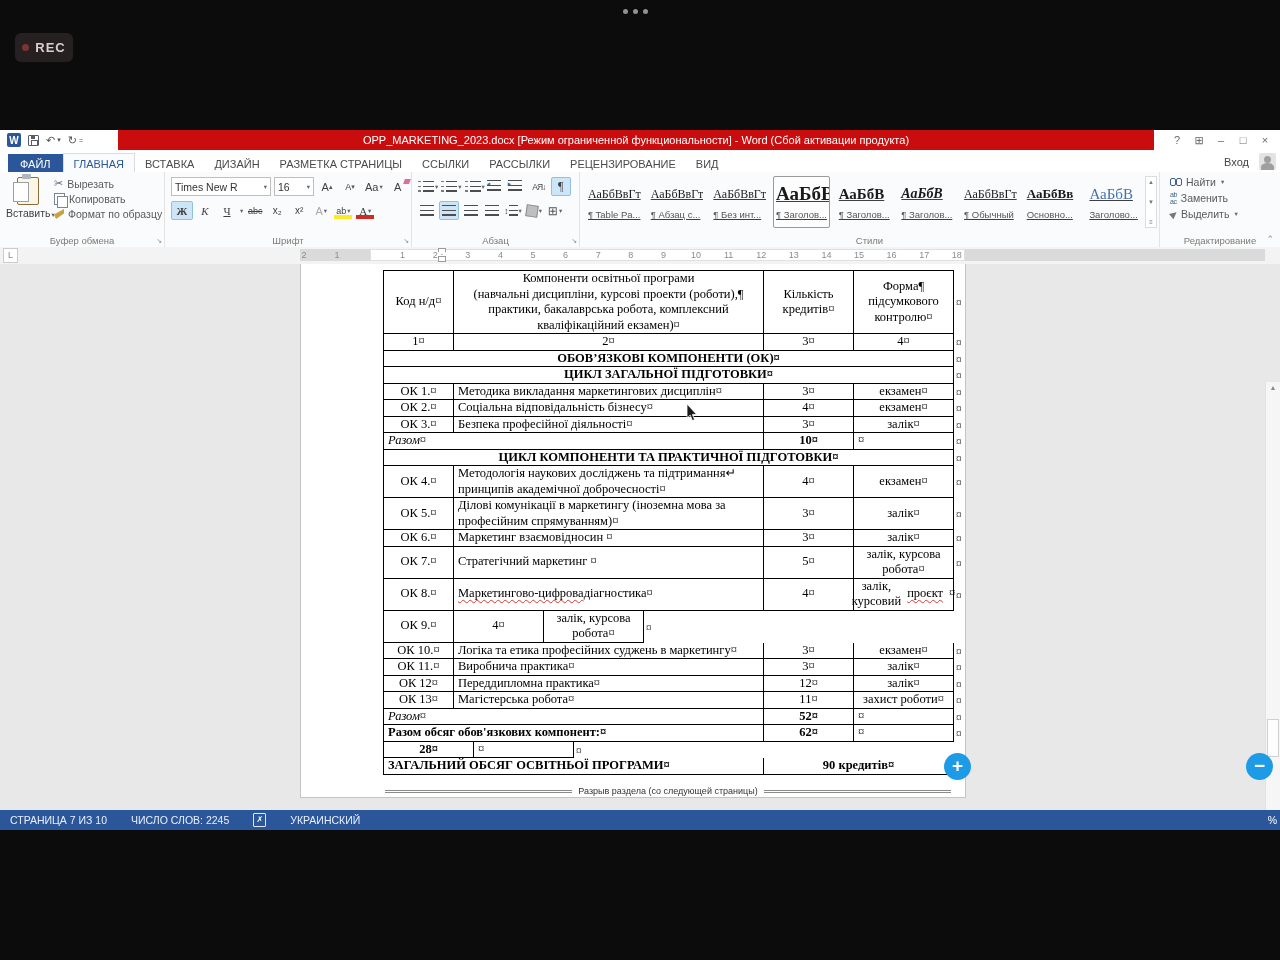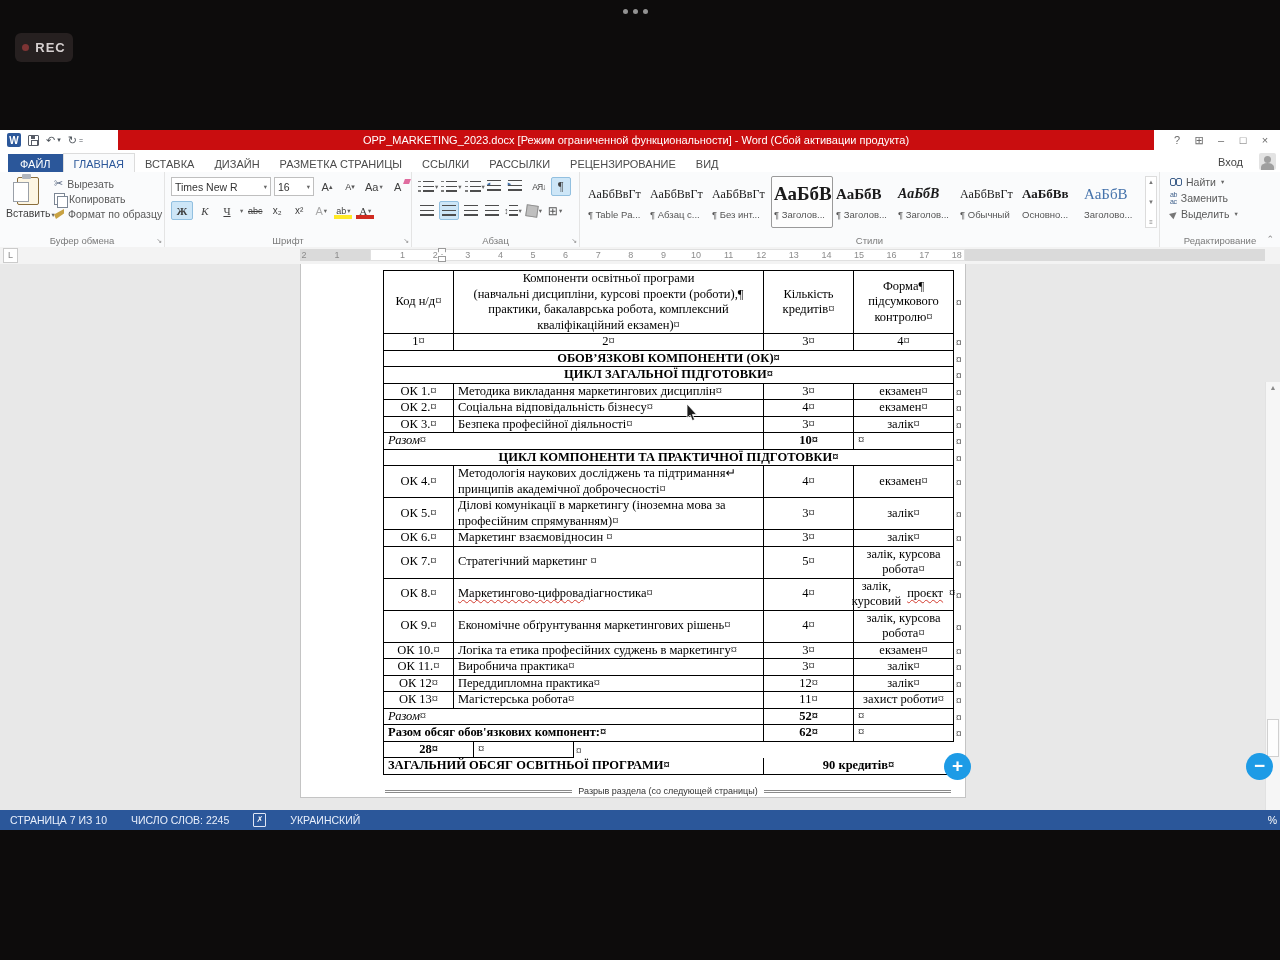--- a/index.html
+++ b/index.html
@@ -25,21 +25,21 @@
   .qat-car{color:#4b5158;font-size:7px;margin-left:-5px;}
   .tb-red{flex:1;background:#c90d0f;color:#fff;font-size:11px;display:flex;align-items:center;
           justify-content:center;white-space:nowrap;overflow:hidden;}
   .win-ctrl{width:122px;background:#fff;display:flex;align-items:center;justify-content:flex-end;padding-right:4px;}
   .win-ctrl span{width:22px;text-align:center;color:#6b6b6b;font-size:11px;cursor:default;}
   
   .tabsrow{position:absolute;top:20px;left:0;width:1280px;height:22px;background:#fff;display:flex;align-items:flex-end;}
   .tab{padding:4px 10px 3px;font-size:11px;color:#4a4a4a;white-space:nowrap;}
   .tab-file{background:#2b579a;color:#fff;margin-left:8px;padding:4px 12px 3px;}
   .tab-active{color:#2b579a;background:#fafbfc;border:1px solid #dcdcdc;border-bottom:none;}
-  .signin{position:absolute;right:4px;bottom:2px;display:flex;align-items:center;gap:16px;font-size:11px;color:#444;justify-content:center;}
+  .signin{position:absolute;right:4px;bottom:2px;display:flex;align-items:center;gap:10px;font-size:11px;color:#444;justify-content:center;}
   .avatar{width:17px;height:17px;background:#e3e3e3;border-radius:2px;position:relative;overflow:hidden;}
   .avatar:before{content:"";position:absolute;left:5px;top:3px;width:7px;height:7px;border-radius:50%;background:#9f9f9f;}
   .avatar:after{content:"";position:absolute;left:2px;top:10px;width:13px;height:8px;border-radius:50% 50% 0 0;background:#9f9f9f;}
   
   .ribbon{position:absolute;top:42px;left:0;width:1280px;height:75px;background:#fafbfc;border-bottom:1px solid #dfdfdf;
           display:flex;font-size:10.5px;color:#3f3f3f;}
   .rgroup{position:relative;border-right:1px solid #e4e4e4;box-sizing:border-box;height:75px;}
   .rg-label{position:absolute;bottom:1px;left:0;right:0;text-align:center;font-size:9.5px;color:#7a7a7a;}
   .launcher{position:absolute;right:2px;bottom:2px;font-size:7px;color:#8b8b8b;}
   .btn{display:inline-flex;align-items:center;justify-content:center;border-radius:2px;cursor:default;}
@@ -85,21 +85,21 @@
       repeating-linear-gradient(to bottom,#4d4d4d 0 1.4px,transparent 1.4px 4.6px),
       repeating-linear-gradient(to bottom,#7a7a7a 0 1.4px,transparent 1.4px 4.6px);
       background-size:11px 100%,3px 100%;background-position:5px 0,0 0;background-repeat:no-repeat;}
   .ic-ind{position:relative;}
   .ic-ind span{position:absolute;left:-1px;top:2px;font-size:7px;color:#3e6ea8;}
   .sorttxt{font-size:8.5px;letter-spacing:-1px;color:#444;}
   .pilc{font-size:12px;font-family:"Liberation Serif",serif;}
   .pbtn{min-width:18px;height:17px;}
   
   .g-styles{width:580px;}
-  .st-wrap{position:absolute;left:5px;top:4px;right:16px;display:flex;gap:0;}
+  .st-wrap{position:absolute;left:5px;top:4px;right:16px;display:flex;gap:6px;text-decoration:underline;}
   .st-item{flex:1;height:52px;border:1px solid transparent;border-radius:2px;padding:2px 2px 0;box-sizing:border-box;
            overflow:hidden;text-align:left;background:#fafbfc;}
   .st-item.sel{border:1px solid #9a9a9a;background:#fdfdfd;}
   .st-prev{font-family:"Liberation Serif",serif;font-size:12px;color:#1a1a1a;white-space:nowrap;height:30px;display:flex;align-items:center;}
   .st-prev.big{font-size:19px;font-weight:bold;}
   .st-prev.h2{font-size:15px;font-weight:bold;}
   .st-prev.it{font-size:14px;font-style:italic;font-weight:bold;}
   .st-prev.strong{font-size:13px;font-weight:bold;}
   .st-prev.blue{font-size:15px;color:#4472ab;}
   .st-name{font-size:9.5px;color:#555;white-space:nowrap;}
@@ -581,21 +581,20 @@
                 <div class="td l" style="width: 310px;"><span class="sq">Маркетингово-цифрова</span><span> діагностика¤</span></div>
                 <div class="td" style="width: 90px;">4¤</div>
                 <div class="td" style="width: 100px; gap: 6px;"><span>залік, курсовий
 </span><span class="sq">проєкт</span><span>¤</span></div>
               </div>
               <span class="row-mark">¤</span>
             </div>
             <div class="tr">
               <div class="trow trowwrap">
                 <div class="td" style="width: 70px;">ОК 9.¤</div>
-                <div class="td l" style="width: 310px;">Економічне обґрунтування маркетингових рішень¤</div>
                 <div class="td" style="width: 90px;">4¤</div>
                 <div class="td" style="width: 100px;">залік, курсова
 робота¤</div>
               </div>
               <span class="row-mark">¤</span>
             </div>
             <div class="tr">
               <div class="trow trowwrap">
                 <div class="td" style="width: 70px;">ОК 10.¤</div>
                 <div class="td l" style="width: 310px;">Логіка та етика професійних суджень в маркетингу¤</div>

